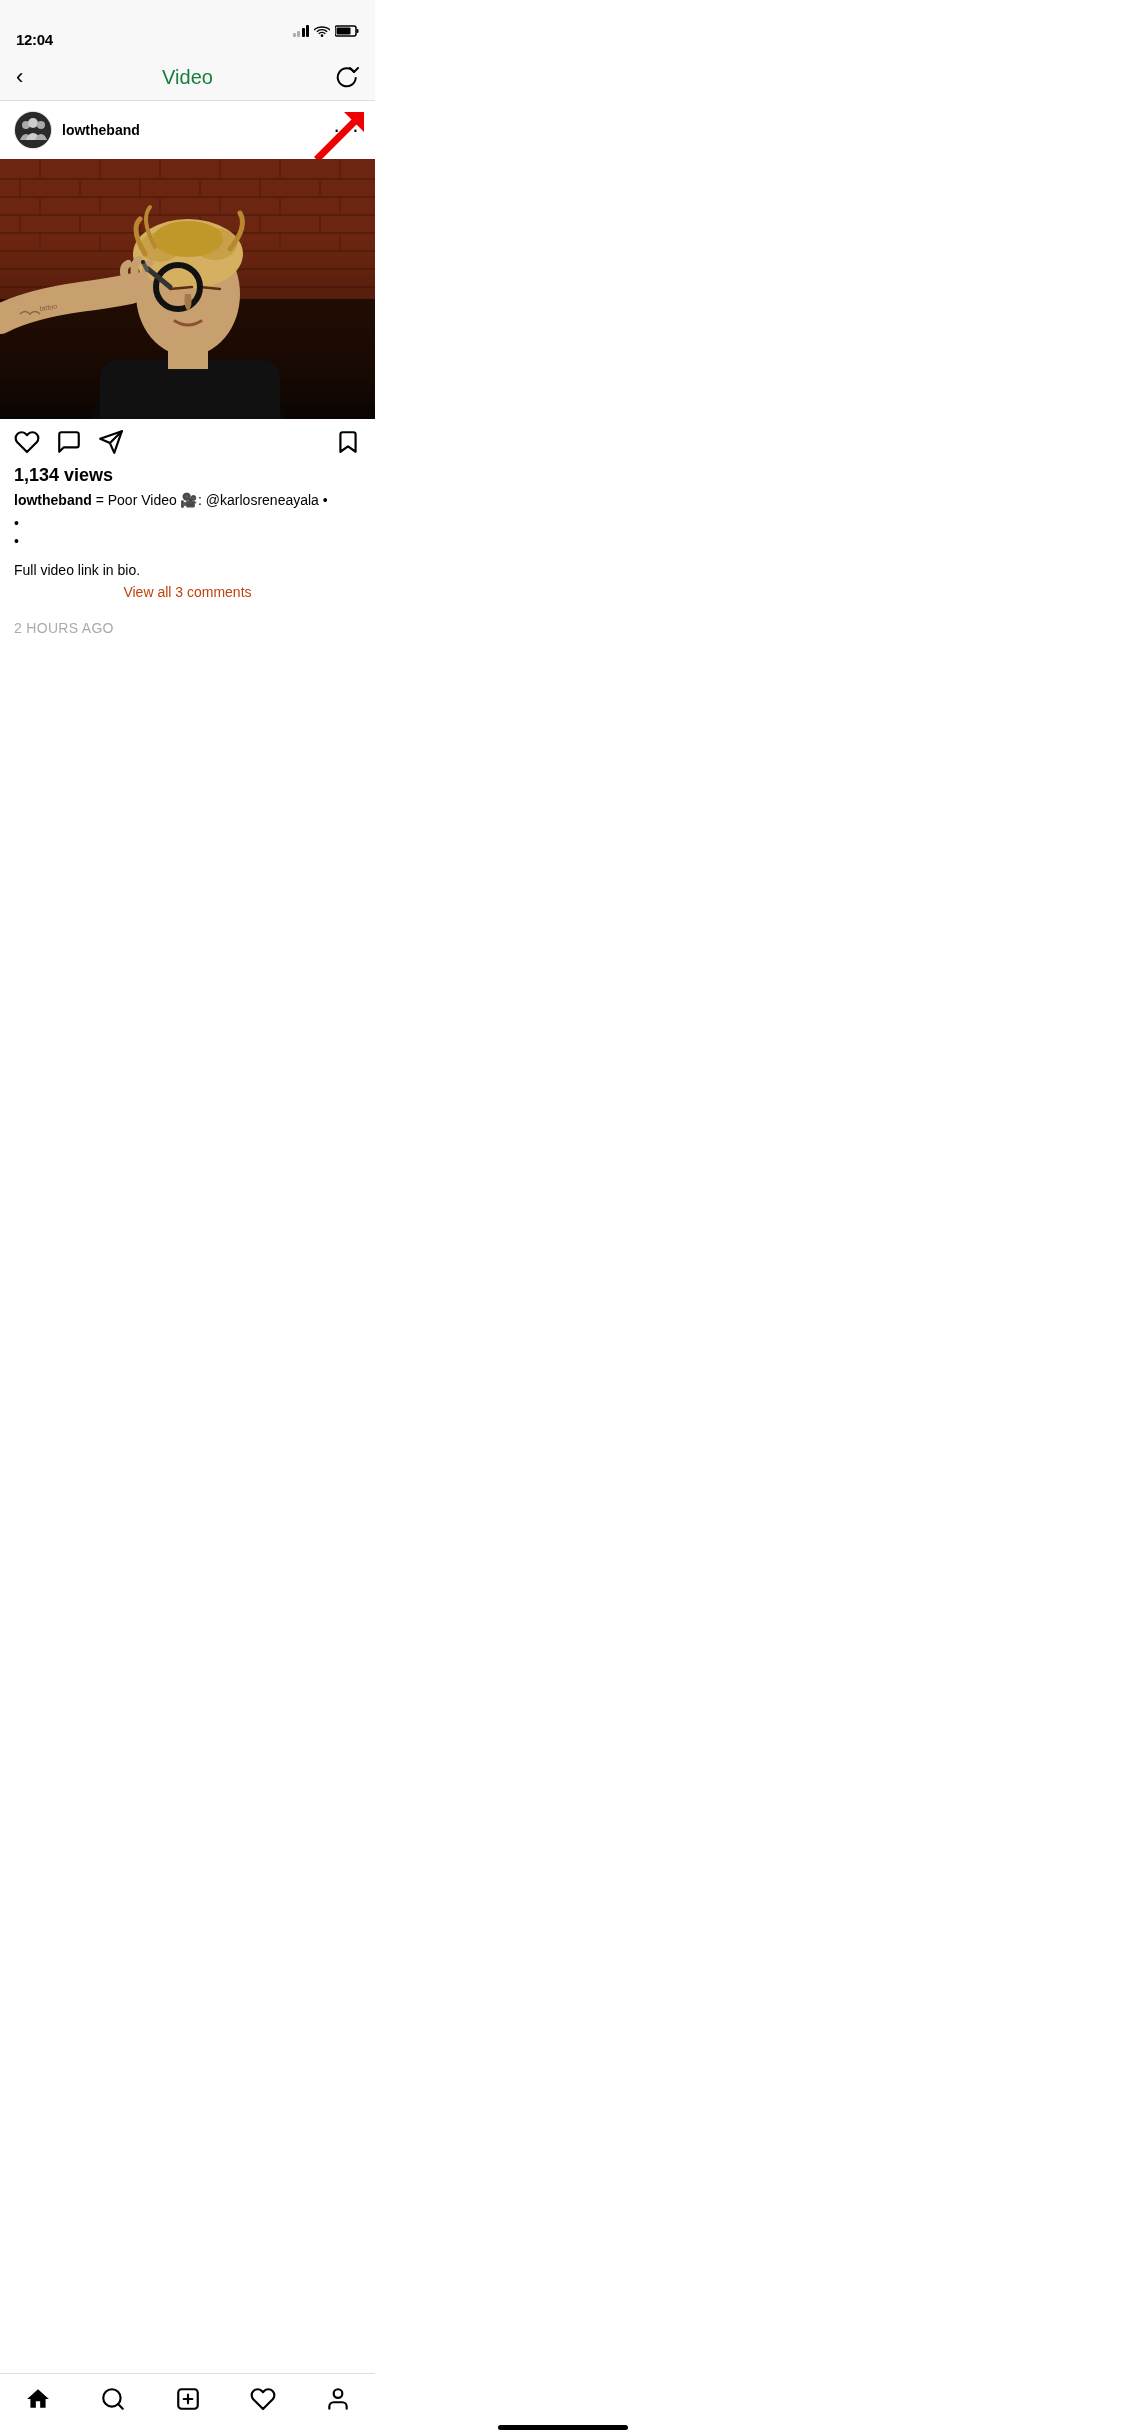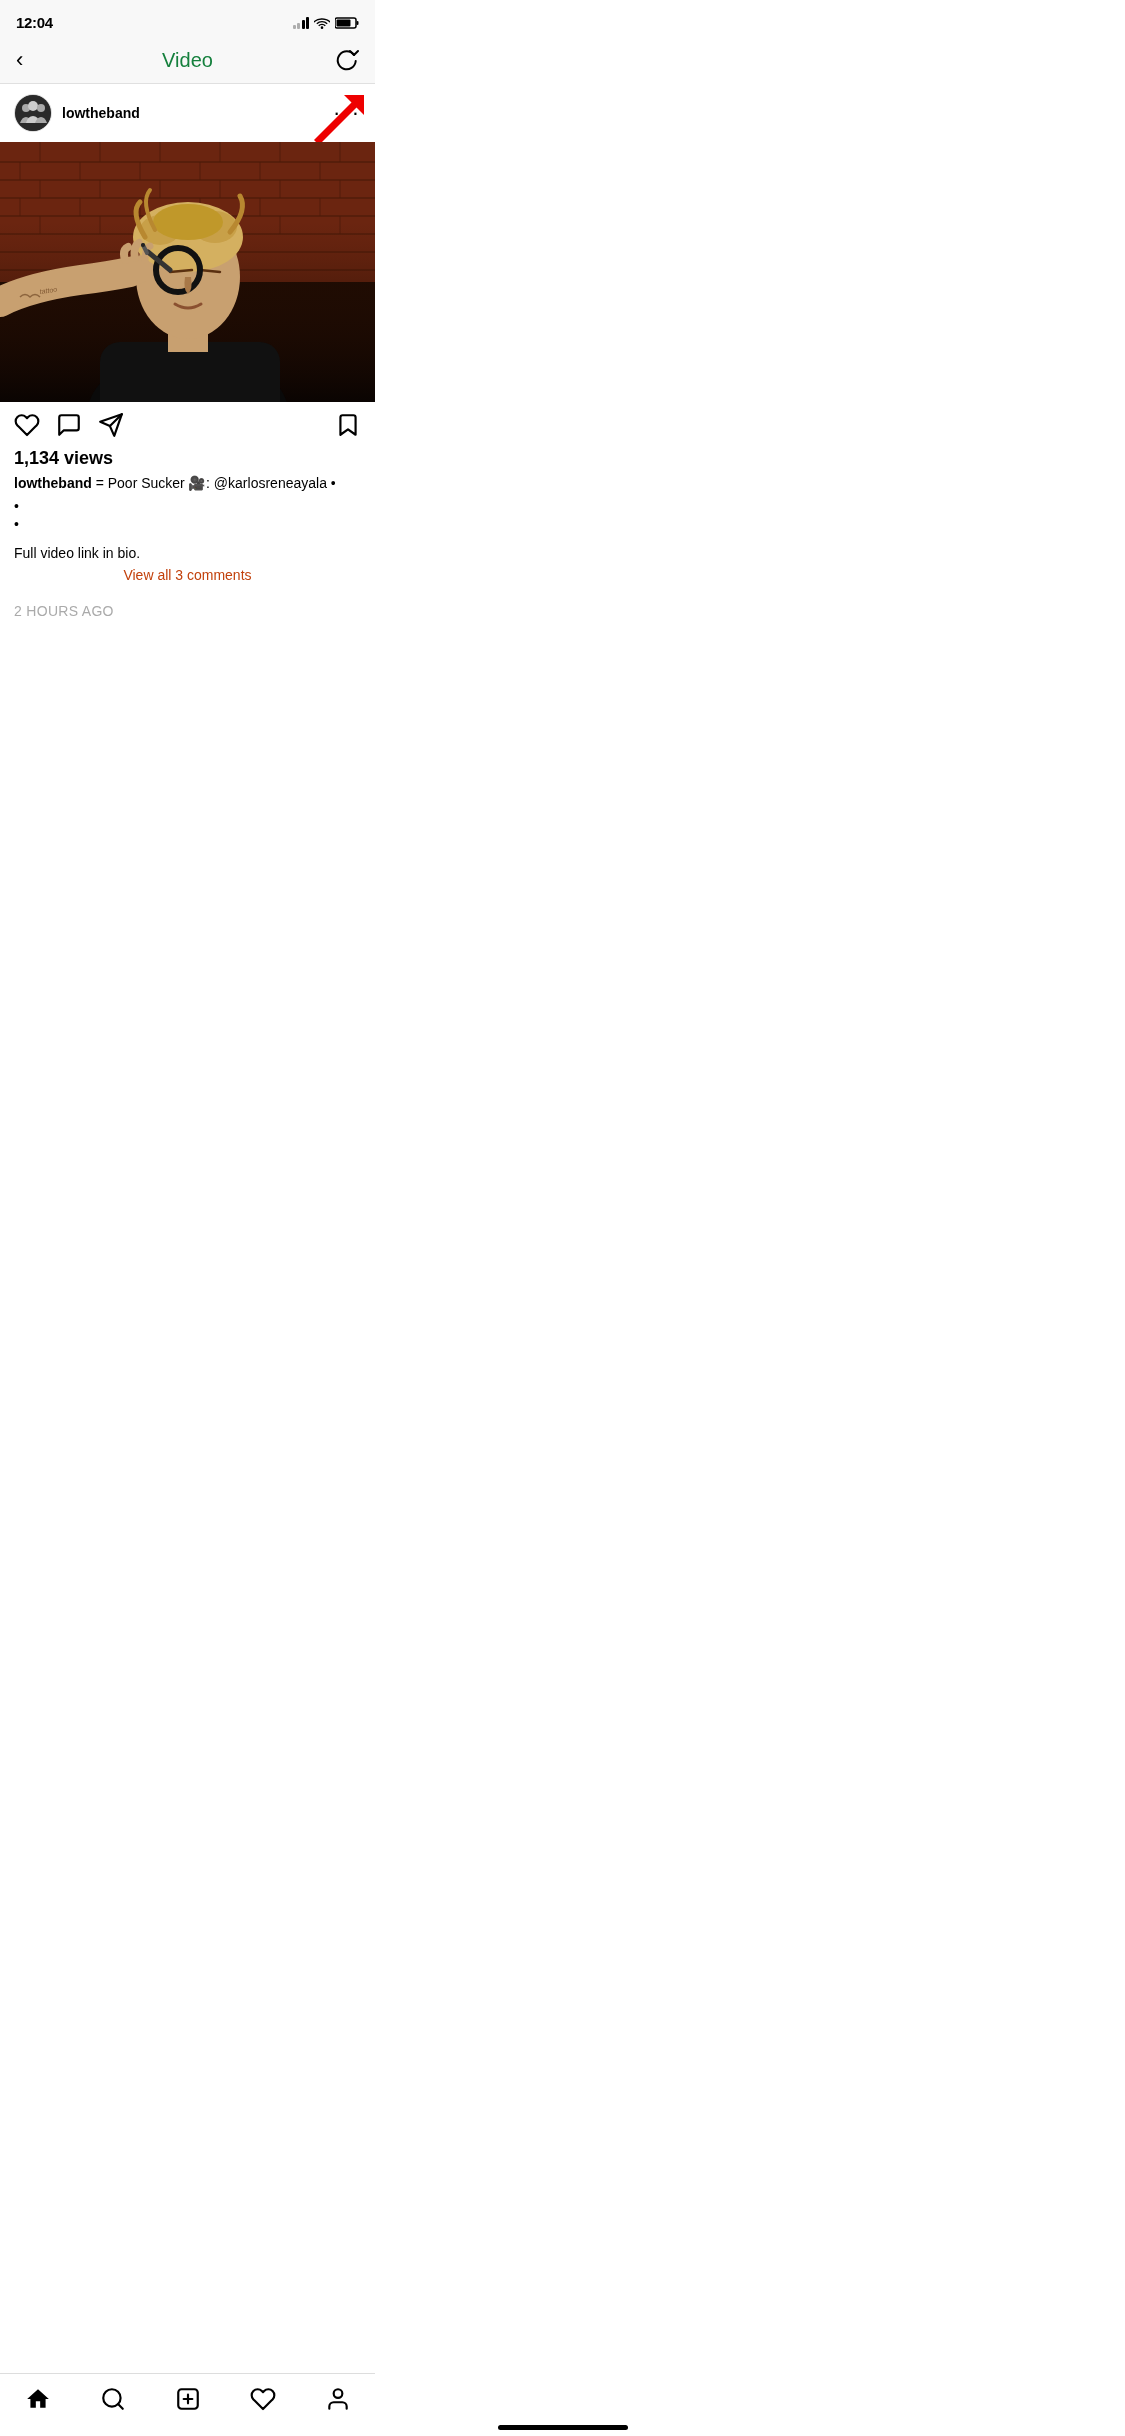--- a/index.html
+++ b/index.html
@@ -18,20 +18,21 @@
       display: flex;
       justify-content: space-between;
       align-items: center;
       padding: 14px 16px 6px;
       background: #f8f8f8;
     }
     .status-time {
       font-size: 15px;
       font-weight: 600;
       letter-spacing: -0.3px;
+      margin-top: 17px;
     }
     .status-icons {
       display: flex;
       align-items: center;
       gap: 5px;
     }
     .signal-bars {
       display: flex;
       align-items: flex-end;
       gap: 1.5px;
@@ -434,21 +435,21 @@
   <div class="action-btn">
     <svg viewBox="0 0 24 24" fill="none" stroke="#000" stroke-width="2" stroke-linecap="round" stroke-linejoin="round">
       <path d="M19 21l-7-5-7 5V5a2 2 0 0 1 2-2h10a2 2 0 0 1 2 2z"></path>
     </svg>
   </div>
 </div>
 
 <div class="post-content">
   <div class="views-count">1,134 views</div>
   <div class="caption">
-    <span class="username-tag">lowtheband</span><span> = Poor Sucker 🎥: @karlosreneayala •</span>
+    <span class="username-tag">lowtheband</span><span> = Poor Video 🎥: @karlosreneayala •</span>
   </div>
   <div style="margin: 2px 0 2px 0; font-size: 14px;">•</div>
   <div style="margin: 2px 0 4px 0; font-size: 14px;">•</div>
   <div class="full-video-text">Full video link in bio.</div>
   <div class="view-comments">View all 3 comments</div>
   <div class="time-ago">2 HOURS AGO</div>
 </div>
 
 <div class="bottom-nav">
 

